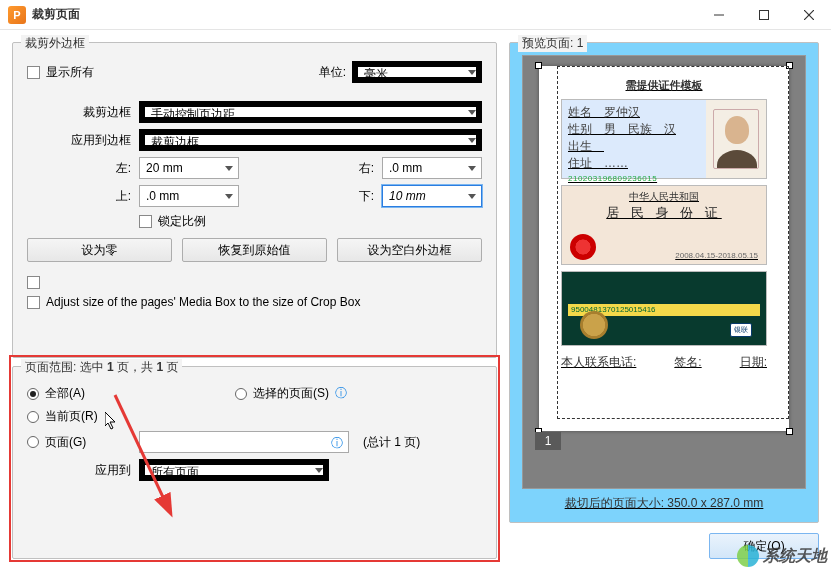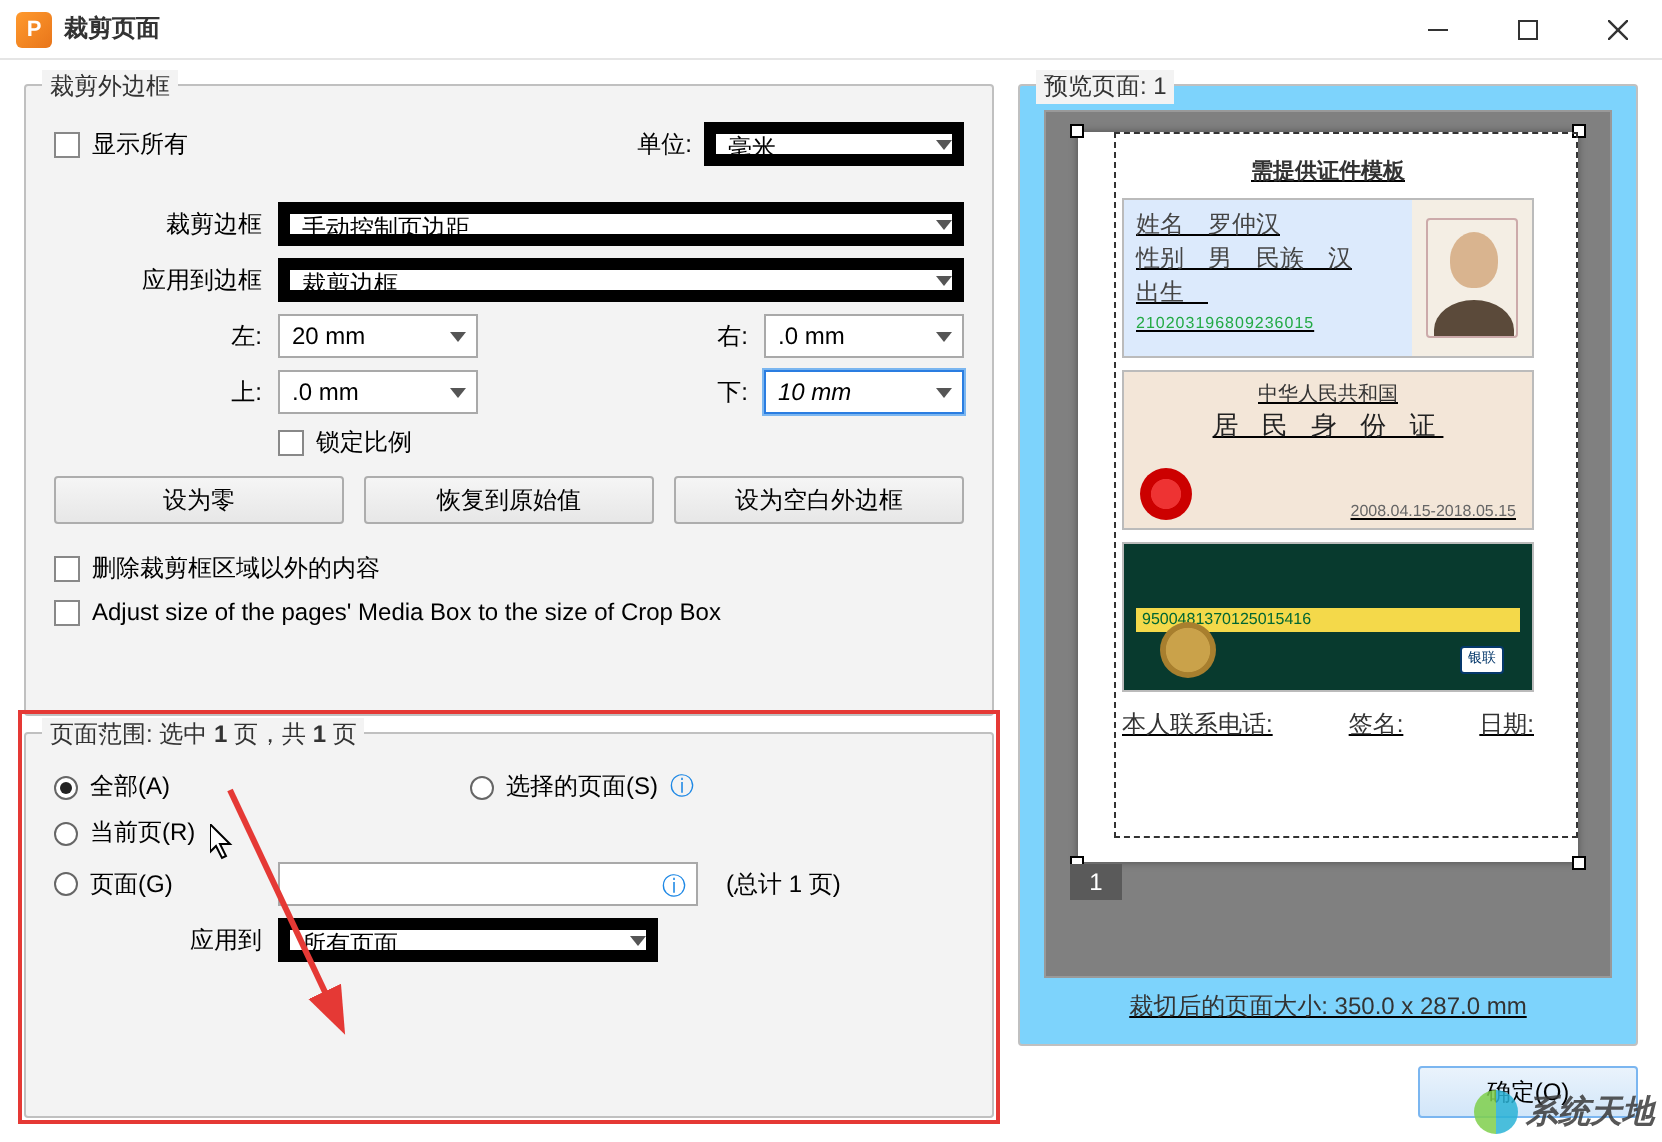--- a/index.html
+++ b/index.html
@@ -156,21 +156,20 @@
 
       <div class="row" style="gap:10px; margin-top:8px;">
         <button class="btn" style="flex:1;">设为零</button>
         <button class="btn" style="flex:1;">恢复到原始值</button>
         <button class="btn" style="flex:1;">设为空白外边框</button>
       </div>
 
       <div class="row" style="margin-top:14px;">
         <label class="checkbox">
           <span class="box"></span>
-            <span>删除裁剪框区域以外的内容</span>
         </label>
       </div>
       <div class="row" style="margin-top:0;">
         <label class="checkbox">
           <span class="box"></span>
             <span>Adjust size of the pages' Media Box to the size of Crop Box</span>
         </label>
       </div>
     </div>
 
@@ -230,20 +229,21 @@
           <div class="handle" style="bottom:-4px;left:-4px;"></div>
           <div class="handle" style="bottom:-4px;right:-4px;"></div>
           <div class="dashline" style="top:0;bottom:12px;left:18px;right:0;"></div>
 
           <div class="doc-title">需提供证件模板</div>
           <div class="card card1">
             <div class="l">
               <div>姓名　罗仲汉</div>
               <div>性别　男　民族　汉</div>
               <div>出生　</div>
+              <div>住址　……</div>
               <div class="barcode">210203196809236015</div>
             </div>
             <div class="r">
                 <div class="portrait"></div>
               </div>
           </div>
           <div class="card card2">
             <div class="t1">中华人民共和国</div>
             <div class="t2">居 民 身 份 证</div>
             <div class="bot">

